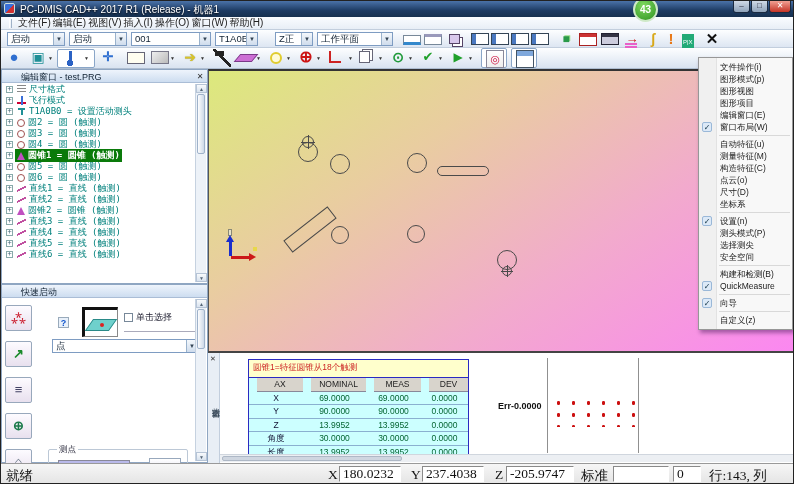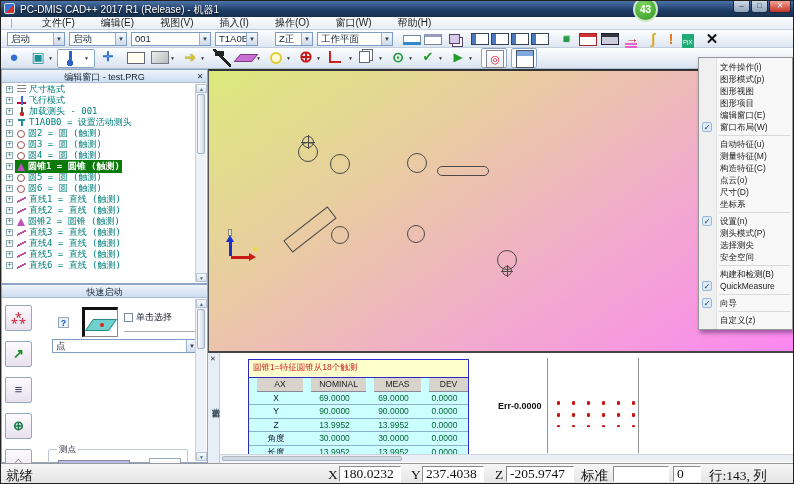--- a/index.html
+++ b/index.html
@@ -17,21 +17,21 @@
   .badge{left:632px;top:-4px;width:25px;height:25px;border-radius:50%;
     background:radial-gradient(circle at 40% 30%,#7ed85e,#2f9322);border:2px solid #cfe9c8;
     color:#fff;font-weight:bold;font-size:10px;text-align:center;line-height:21px;z-index:40;}
   .winbtns{right:2px;top:0;height:12px;display:flex;gap:1px;z-index:41;}
   .wbtn{width:17px;height:12px;border:1px solid #1a2a40;border-top:none;border-radius:0 0 3px 3px;
     background:linear-gradient(#cfd9e6,#8fa3ba);color:#223;font-size:8px;line-height:10px;text-align:center;}
   .wbtn.close{background:linear-gradient(#f2a093,#c43325);color:#fff;width:22px;}
 
   
   .menubar{left:0;top:16px;width:794px;height:13px;background:linear-gradient(#fafcff,#e8eef6);
-    border-bottom:1px solid #c2cedd;display:flex;align-items:center;padding-left:8px;gap:26px;}
+    border-bottom:1px solid #c2cedd;display:flex;align-items:center;padding-left:8px;gap:2px;}
   .menuitem{color:#222;font-size:10px;white-space:nowrap;}
   .grip{width:3px;height:9px;border-left:1px solid #fff;border-right:1px solid #9fb2c8;margin-right:4px;}
 
   
   .combobar{left:0;top:29px;width:794px;height:18px;background:linear-gradient(#fdfeff,#dde6f2);
     border-bottom:1px solid #c2cedd;}
   .combo{position:absolute;top:2px;height:14px;background:#fff;border:1px solid #7e9cc2;
     font-size:9.5px;line-height:12px;padding:0 12px 0 3px;color:#123;white-space:nowrap;overflow:hidden;}
   .combo .ca{position:absolute;right:0;top:0;width:11px;height:100%;background:linear-gradient(#f4f8fc,#cfdcec);
     border-left:1px solid #9ab2cc;color:#345;font-size:6px;text-align:center;line-height:12px;}
@@ -79,21 +79,21 @@
   .i-excel::after{content:"P|X";position:absolute;left:1px;bottom:-1px;font-size:6px;color:#fff;background:#2a7;padding:0 1px;}
   .i-custom::before{content:"✕";color:#111;font-weight:bold;font-size:15px;}
 
   
   .toolbar{left:0;top:47px;width:794px;height:21px;background:linear-gradient(#fdfeff,#d9e3f0);
     border-bottom:1px solid #aebdd0;}
 
   
   .panel{background:#fff;border:1px solid #8fa6c2;}
   .phead{position:absolute;left:0;top:0;right:0;height:13px;background:linear-gradient(#eef4fc,#cdddf0);
-    border-bottom:1px solid #aabdd6;font-size:9px;color:#123;padding:1px 0;text-align:center;}
+    border-bottom:1px solid #aabdd6;font-size:9px;color:#123;padding:1px 19px;}
   .pclose{position:absolute;right:2px;top:1px;width:10px;height:10px;font-size:8px;line-height:9px;text-align:center;color:#333;}
   .pclose::before{content:"✕";}
   .editwin{left:0;top:68px;width:207px;height:215px;}
   .tree{position:absolute;left:1px;top:14px;right:12px;bottom:1px;overflow:hidden;
     font-family:"DejaVu Sans Mono",monospace;font-size:9px;color:#00807c;}
   .trow{height:11px;white-space:nowrap;display:flex;align-items:center;}
   .texp{width:7px;height:7px;border:1px solid #8aa;margin:0 2px 0 3px;font-size:7px;line-height:5px;text-align:center;color:#467;flex:none;}
   .texp::before{content:"+";}
   .tic{width:9px;height:9px;margin-right:3px;flex:none;display:inline-block;}
   .tic-circle{border:1.5px solid #a05050;border-radius:50%;width:8px;height:8px;}
@@ -287,27 +287,20 @@
       <div class="trow">
           <span class="texp"></span>
           <span class="hl">
             <span class="tic tic-fly"></span>
             <span class="tlab">飞行模式</span>
           </span>
         </div>
       <div class="trow">
           <span class="texp"></span>
           <span class="hl">
-            <span class="tic tic-probe"></span>
-            <span class="tlab">加载测头 - 001</span>
-          </span>
-        </div>
-      <div class="trow">
-          <span class="texp"></span>
-          <span class="hl">
             <span class="tic tic-tip"></span>
             <span class="tlab">T1A0B0 = 设置活动测头</span>
           </span>
         </div>
       <div class="trow">
           <span class="texp"></span>
           <span class="hl">
             <span class="tic tic-circle"></span>
             <span class="tlab">圆2 = 圆 (触测)</span>
           </span>

